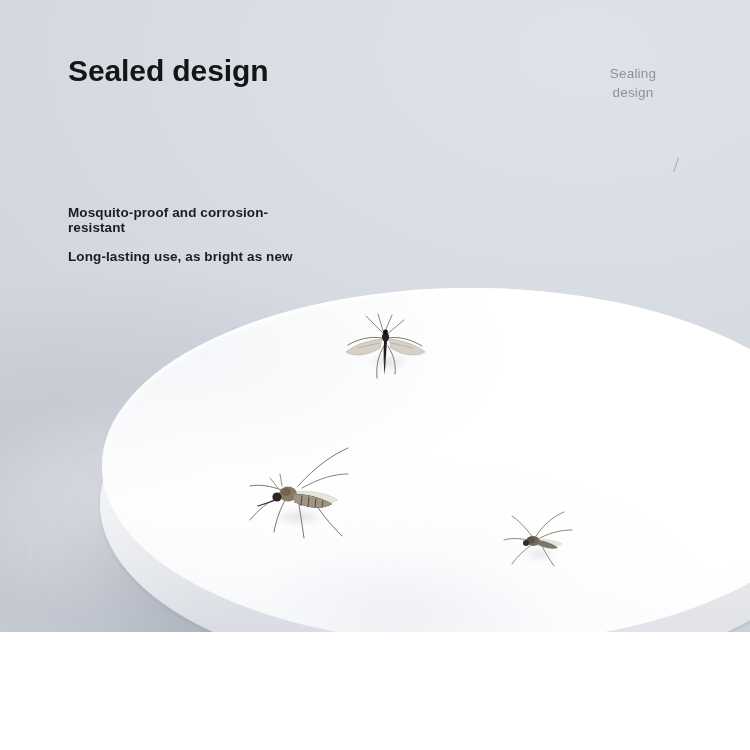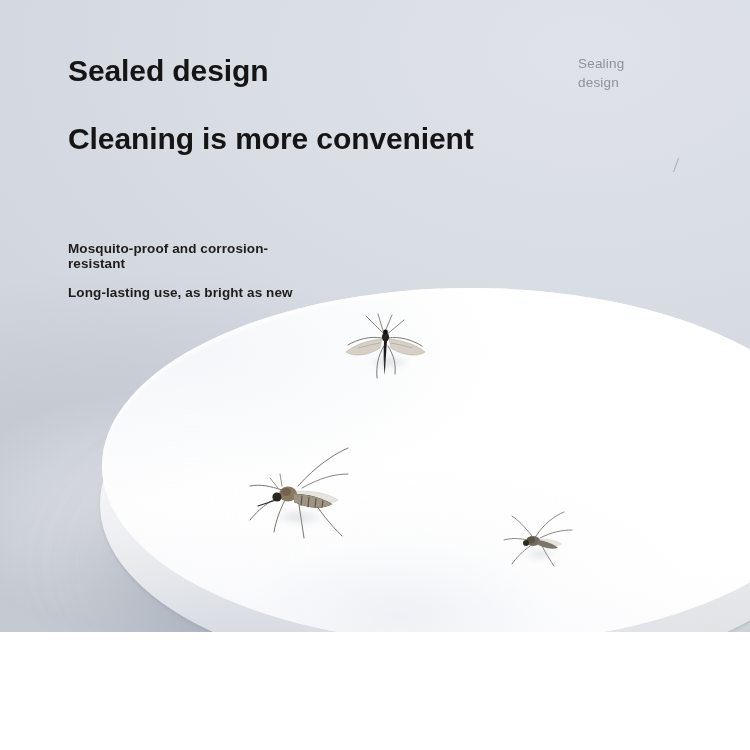--- a/index.html
+++ b/index.html
@@ -133,31 +133,30 @@
   #headline-1 { left: 68px; top: 54px;  font-size: 30px; }
   #headline-2 { left: 68px; top: 122px; font-size: 30px; }
 
   .subline {
     position: absolute;
     font-weight: bold;
     color: #1d1d1d;
     font-size: 13.5px;
     line-height: 15px;
     letter-spacing: 0.1px;
-    margin-top: 36px;
   }
   #subline-1 { left: 68px; top: 205px; width: 250px; }
   #subline-2 { left: 68px; top: 249px; white-space: nowrap; }
 
   .side-label {
     position: absolute;
     right: 62px;
-    top: 54px;
+    top: 64px;
     width: 110px;
-    text-align: left;
+    text-align: center;
     font-size: 13.5px;
     line-height: 19px;
     color: #8d929a;
     letter-spacing: 0.2px;
   }
   .slash-mark {
     position: absolute;
     left: 673px;
     top: 152px;
     font-size: 22px;
@@ -283,21 +282,20 @@
 
       <ellipse cx="33" cy="33" rx="7" ry="5" fill="#6f6a5e"></ellipse>
       <ellipse cx="31" cy="32" rx="4" ry="3.2" fill="#55503f" opacity="0.8"></ellipse>
       <path d="M38 32 C46 33 54 36 58 40 C50 42 42 39 37 36 Z" fill="#7c766a"></path>
       <circle cx="26" cy="35" r="3" fill="#2e2a24"></circle>
     </svg>
   </div>
 
   <div class="headline" id="headline-1">Sealed design</div>
 
-  <div class="headline" id="headline-2">Cleaning is more convenient</div>
 
   <div class="subline" id="subline-1">Mosquito-proof and corrosion-resistant</div>
 
   <div class="subline" id="subline-2">Long-lasting use, as bright as new</div>
 
   <div class="side-label">
     <div>Sealing</div>
     <div>design</div>
   </div>
 

